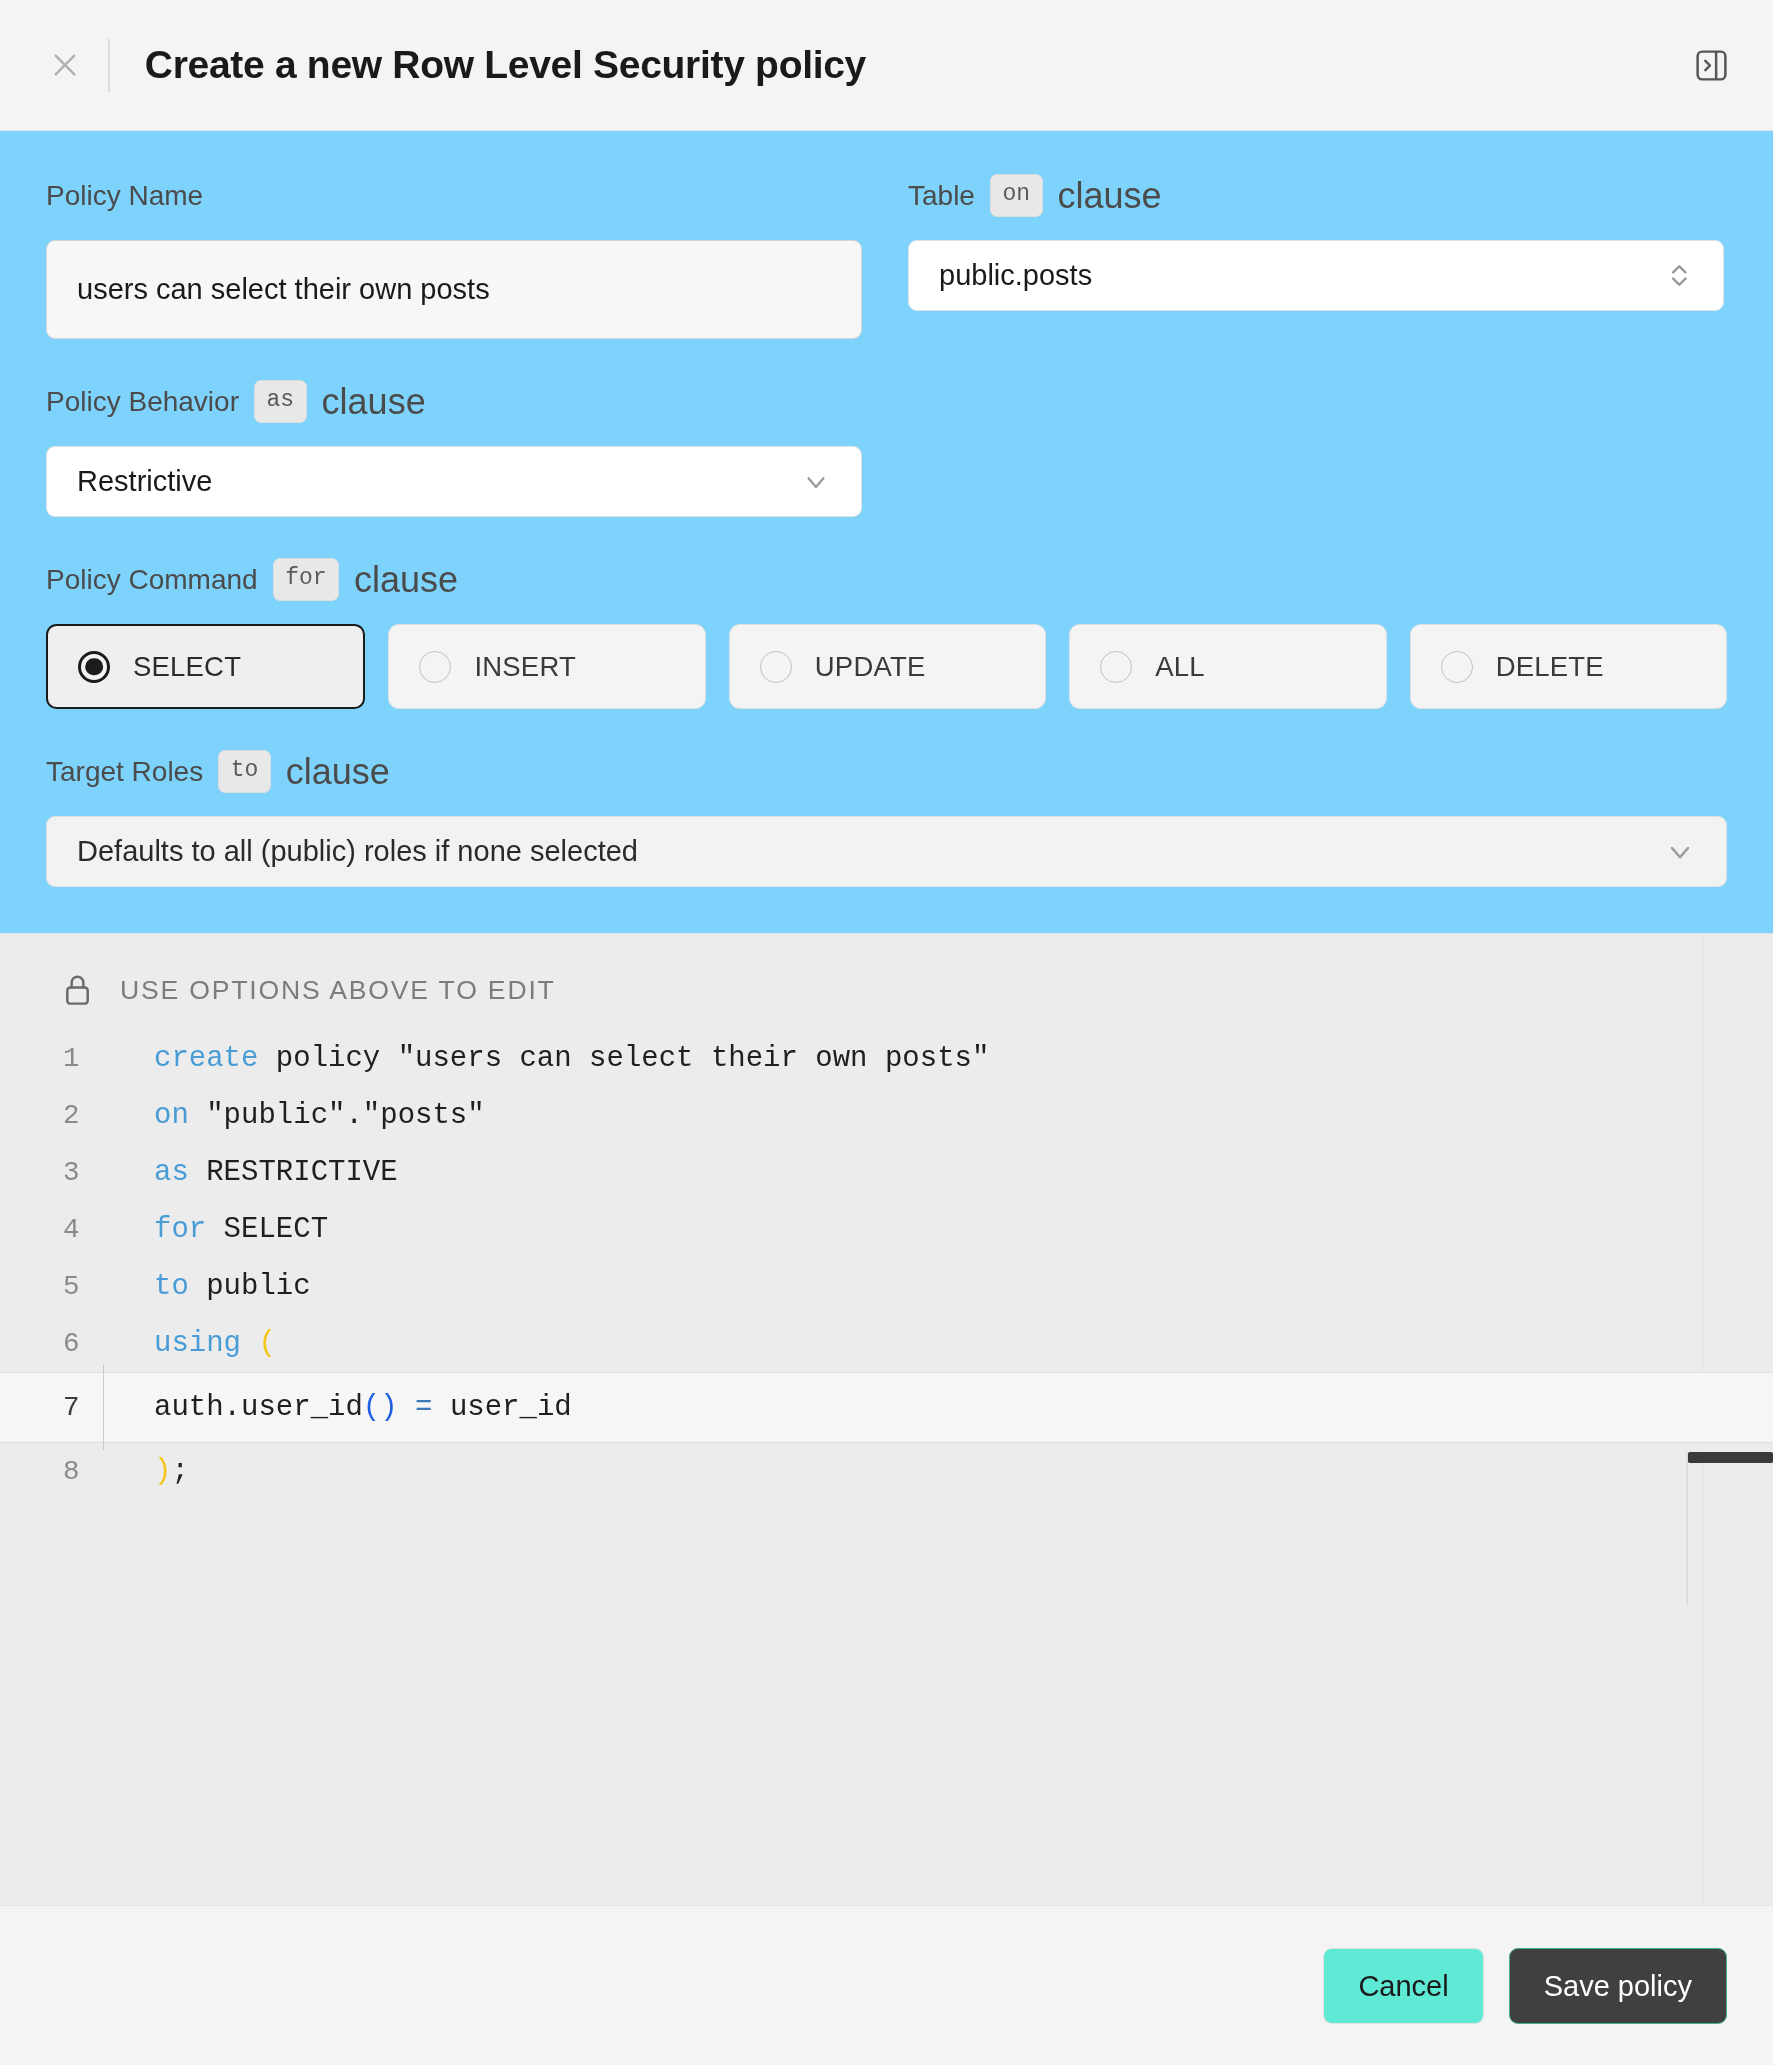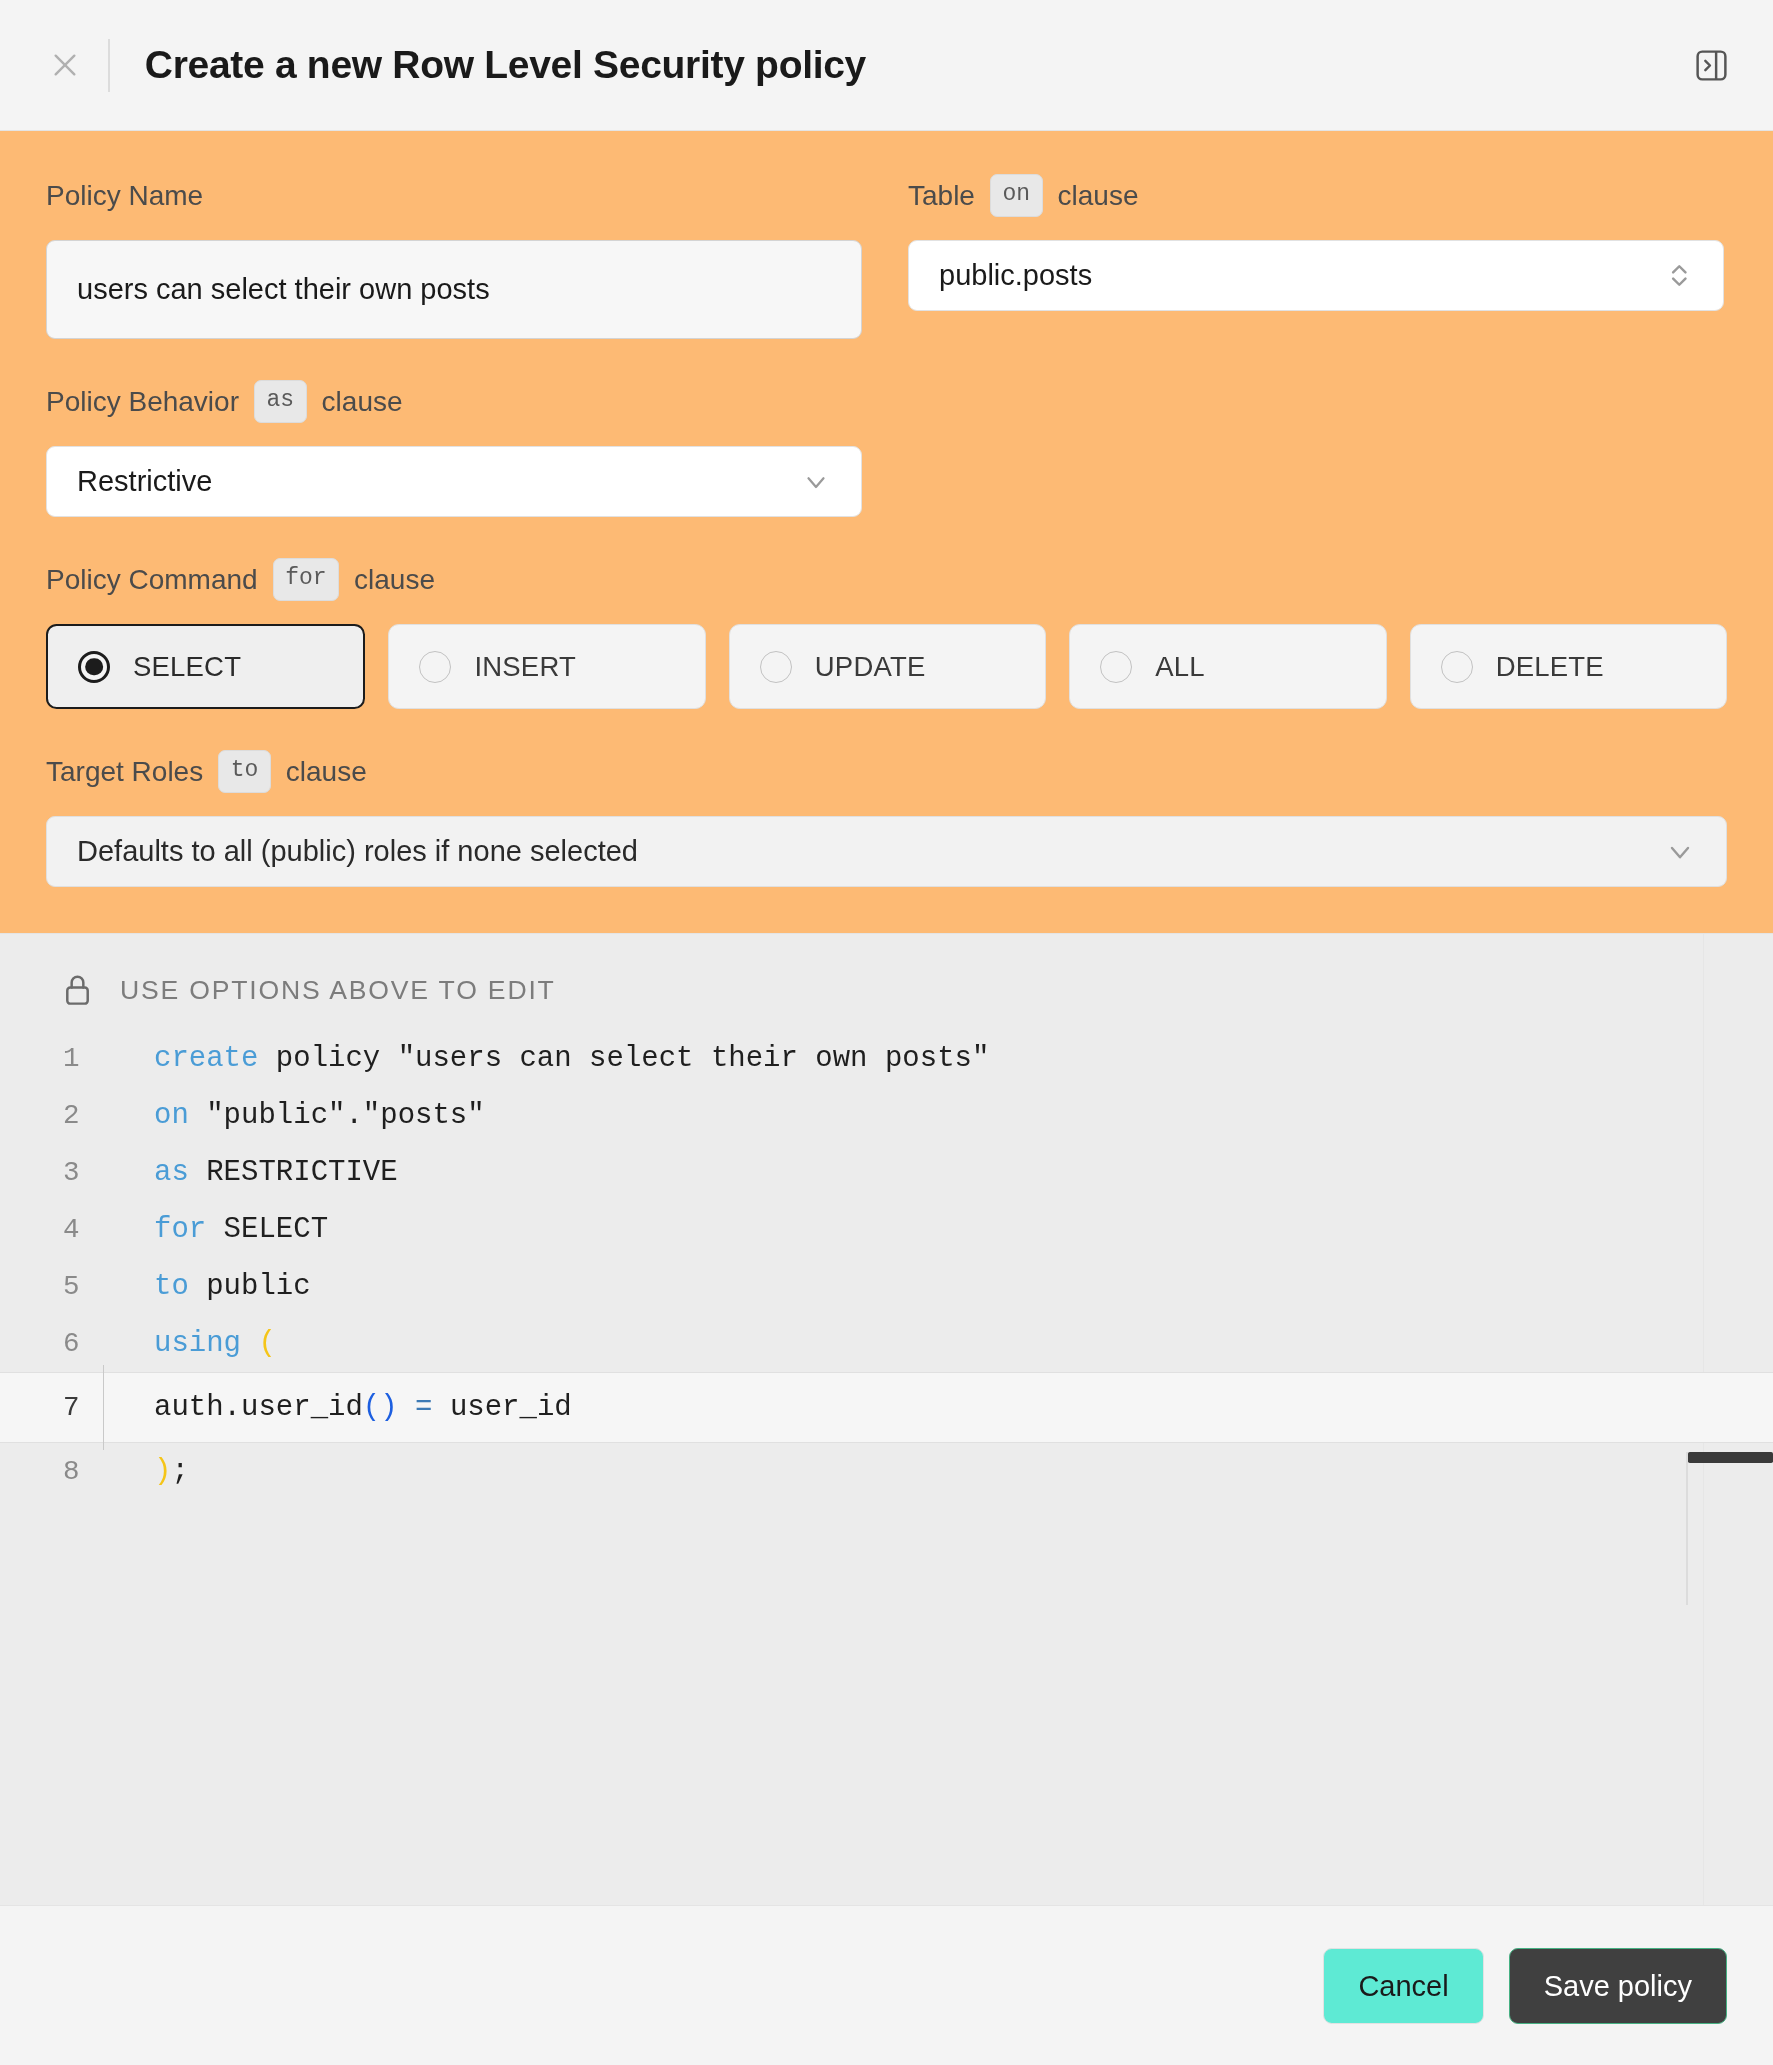--- a/index.html
+++ b/index.html
@@ -67,21 +67,21 @@
     align-items: center;
     justify-content: center;
     color: #555;
     cursor: pointer;
     flex: 0 0 auto;
   }
 
   
   .form-area {
     padding: 43px 46px 46px 46px;
-    background: #fdba74;
+    background: #7dd3fc;
     border-bottom: 1.8px solid #e4e4e4;
   }
   .row2 {
     display: flex;
     gap: 46px;
     align-items: flex-start;
   }
   .col-left { width: 816px; flex: 0 0 816px; }
   .col-right { width: 816px; flex: 0 0 816px; }
 
@@ -106,21 +106,21 @@
     border: 0.9px solid #dcdcdc;
     border-radius: 7px;
     padding: 4.4px 11.5px 6.2px 11.5px;
     font-family: "Liberation Mono", monospace;
     font-size: 23px;
     color: #5a5a5a;
     line-height: 1;
     height: 43px;
   }
   .clause-word {
-    font-size: 28px;
+    font-size: 36px;
     color: #4b4b4b;
     white-space: nowrap;
   }
 
   .text-input {
     width: 100%;
     height: 99px;
     border: 1.8px solid #d4d4d4;
     border-radius: 8.9px;
     background: #f7f7f7;

